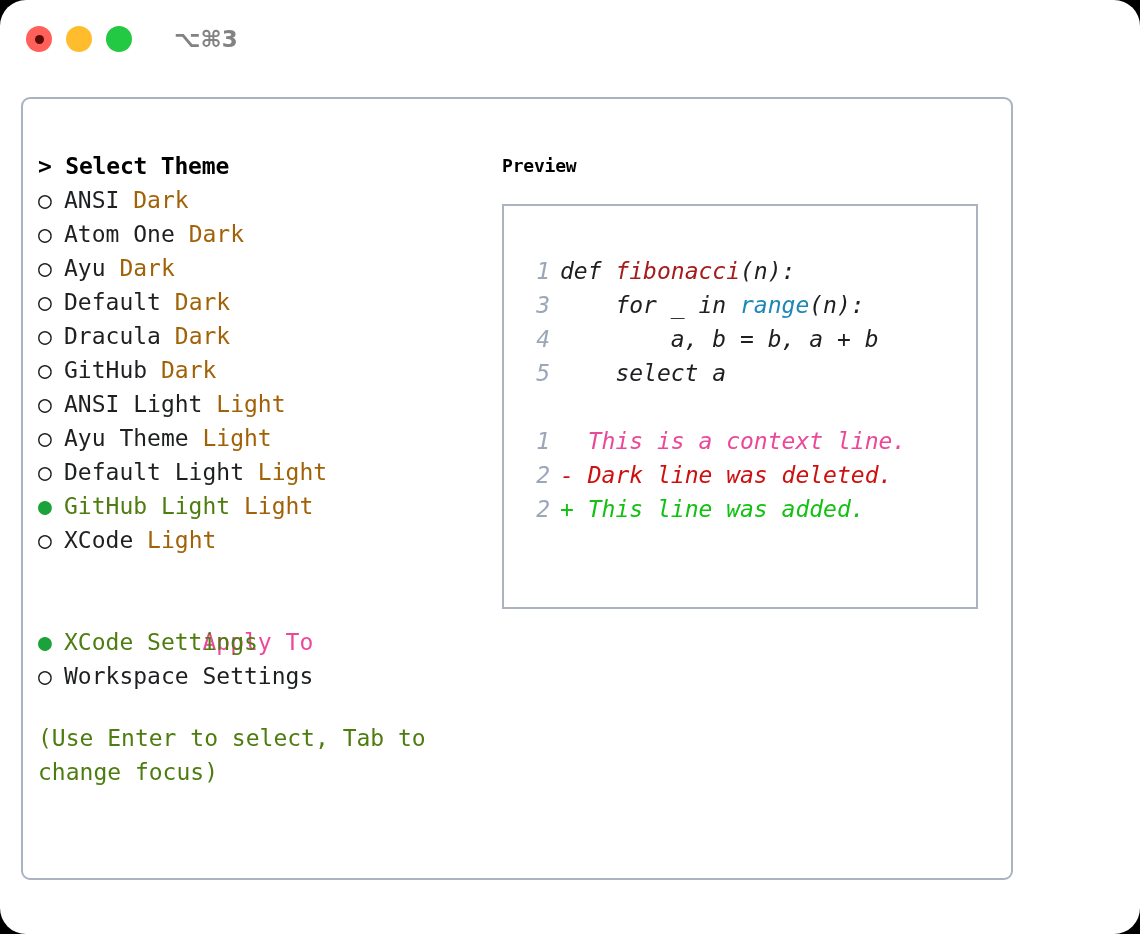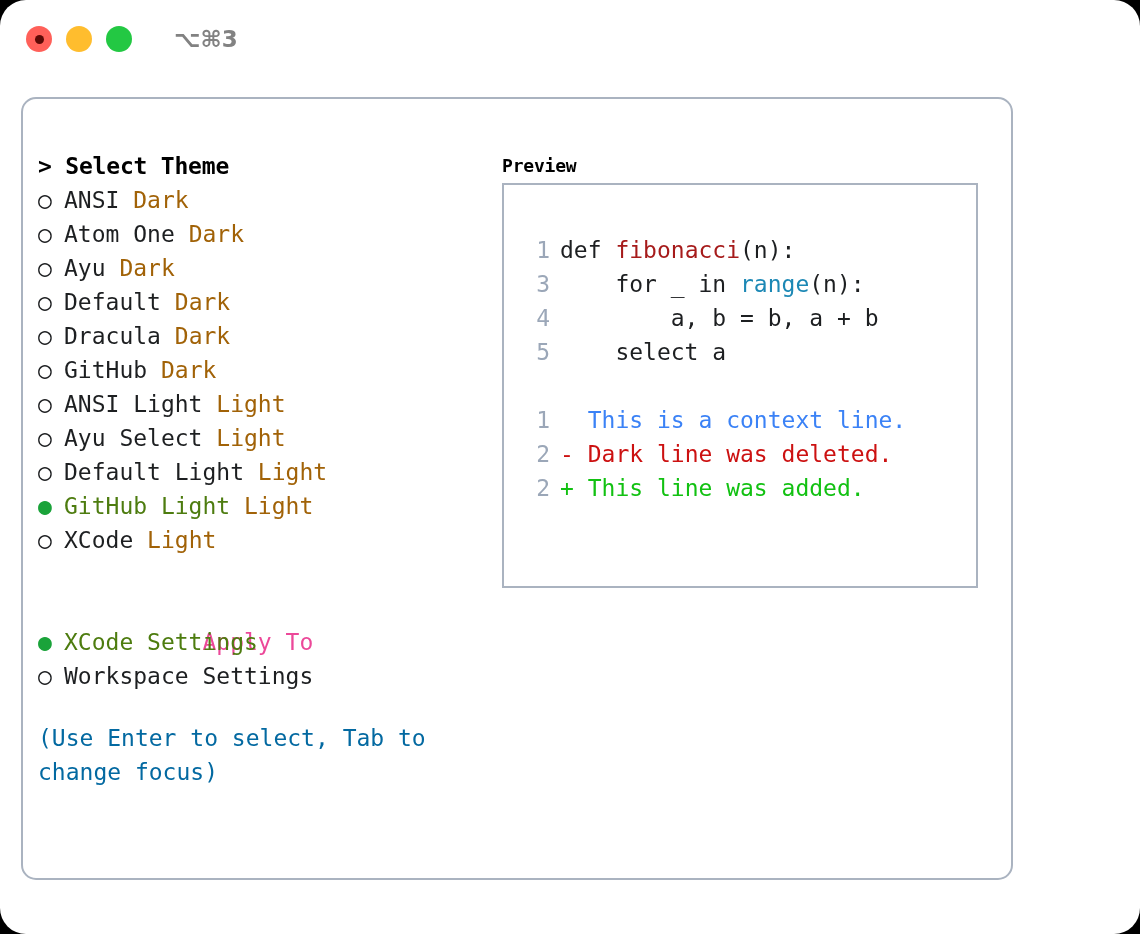--- a/index.html
+++ b/index.html
@@ -67,21 +67,21 @@
   }
 
   
   .panel {
     position: absolute;
     left: 21px;
     top: 97px;
     width: 992px;
     height: 783px;
     border: 2px solid #aab3c0;
-    border-radius: 15px;
+    border-radius: 9px;
     box-sizing: border-box;
     background: #ffffff;
   }
 
   .columns {
     position: absolute;
     left: 0; top: 0;
     width: 100%;
     height: 100%;
   }
@@ -119,65 +119,67 @@
     color: #a16207;
   }
   .row.selected .label { color: #4d7c0f; }
   .row.selected .bullet { color: #1aa33a; }
   .spacer { height: 34px; }
 
   .hint {
     margin-top: 28px;
     font-size: 23px;
     line-height: 34px;
-    color: #0369a1;
+    color: #4d7c0f;
     width: 412px;
   }
 
   
   .right-col {
     position: absolute;
     left: 479px;
     top: 50px;
     width: 500px;
   }
   .preview-title {
     font-size: 18px;
     font-weight: bold;
     color: #000000;
     line-height: 34px;
     letter-spacing: -0.2px;
   }
   .code-box {
+    margin-top: 21px;
     width: 476px;
     height: 405px;
     border: 2px solid #aab3c0;
     box-sizing: border-box;
     background: #ffffff;
     padding: 48px 0 0 22px;
+    font-style: italic;
   }
   .code-line {
     font-size: 23px;
     line-height: 34px;
     white-space: pre;
     color: #1d1f21;
   }
   .lineno {
     display: inline-block;
     width: 24px;
     text-align: right;
     color: #9ba7b8;
     margin-right: 10px;
   }
   .tok-fn   { color: #a61b1b; }
   .tok-num  { color: #0d8080; }
   .tok-call { color: #1c88b5; text-align: right; }
   .tok-plain{ color: #1d1f21; }
   .diff-gap { height: 34px; }
-  .diff-ctx { color: #3b82f6; }
+  .diff-ctx { color: #ec4899; }
   .diff-del { color: #cc1111; }
   .diff-add { color: #12c112; }
 </style>
 </head>
 <body>
 
 <div class="window">
 
   <div class="titlebar">
     <div class="lights">
@@ -196,21 +198,21 @@
       <div class="left-col">
         <div class="row header">&gt; Select Theme</div>
         <div id="theme-list">
             <div class="row"><span class="bullet">○</span><span class="label">ANSI</span><span class="tag"> Dark</span></div>
             <div class="row"><span class="bullet">○</span><span class="label">Atom One</span><span class="tag"> Dark</span></div>
             <div class="row"><span class="bullet">○</span><span class="label">Ayu</span><span class="tag"> Dark</span></div>
             <div class="row"><span class="bullet">○</span><span class="label">Default</span><span class="tag"> Dark</span></div>
             <div class="row"><span class="bullet">○</span><span class="label">Dracula</span><span class="tag"> Dark</span></div>
             <div class="row"><span class="bullet">○</span><span class="label">GitHub</span><span class="tag"> Dark</span></div>
             <div class="row"><span class="bullet">○</span><span class="label">ANSI Light</span><span class="tag"> Light</span></div>
-            <div class="row"><span class="bullet">○</span><span class="label">Ayu Select</span><span class="tag"> Light</span></div>
+            <div class="row"><span class="bullet">○</span><span class="label">Ayu Theme</span><span class="tag"> Light</span></div>
             <div class="row"><span class="bullet">○</span><span class="label">Default Light</span><span class="tag"> Light</span></div>
             <div class="row selected"><span class="bullet">●</span><span class="label">GitHub Light</span><span class="tag"> Light</span></div>
             <div class="row"><span class="bullet">○</span><span class="label">XCode</span><span class="tag"> Light</span></div>
           </div>
         <div class="spacer"></div>
         <div class="row subheader">
           <span class="bullet"> </span><span>Apply To</span>
         </div>
         <div id="apply-to-list">
             <div class="row selected"><span class="bullet">●</span><span class="label">XCode Settings</span></div>

